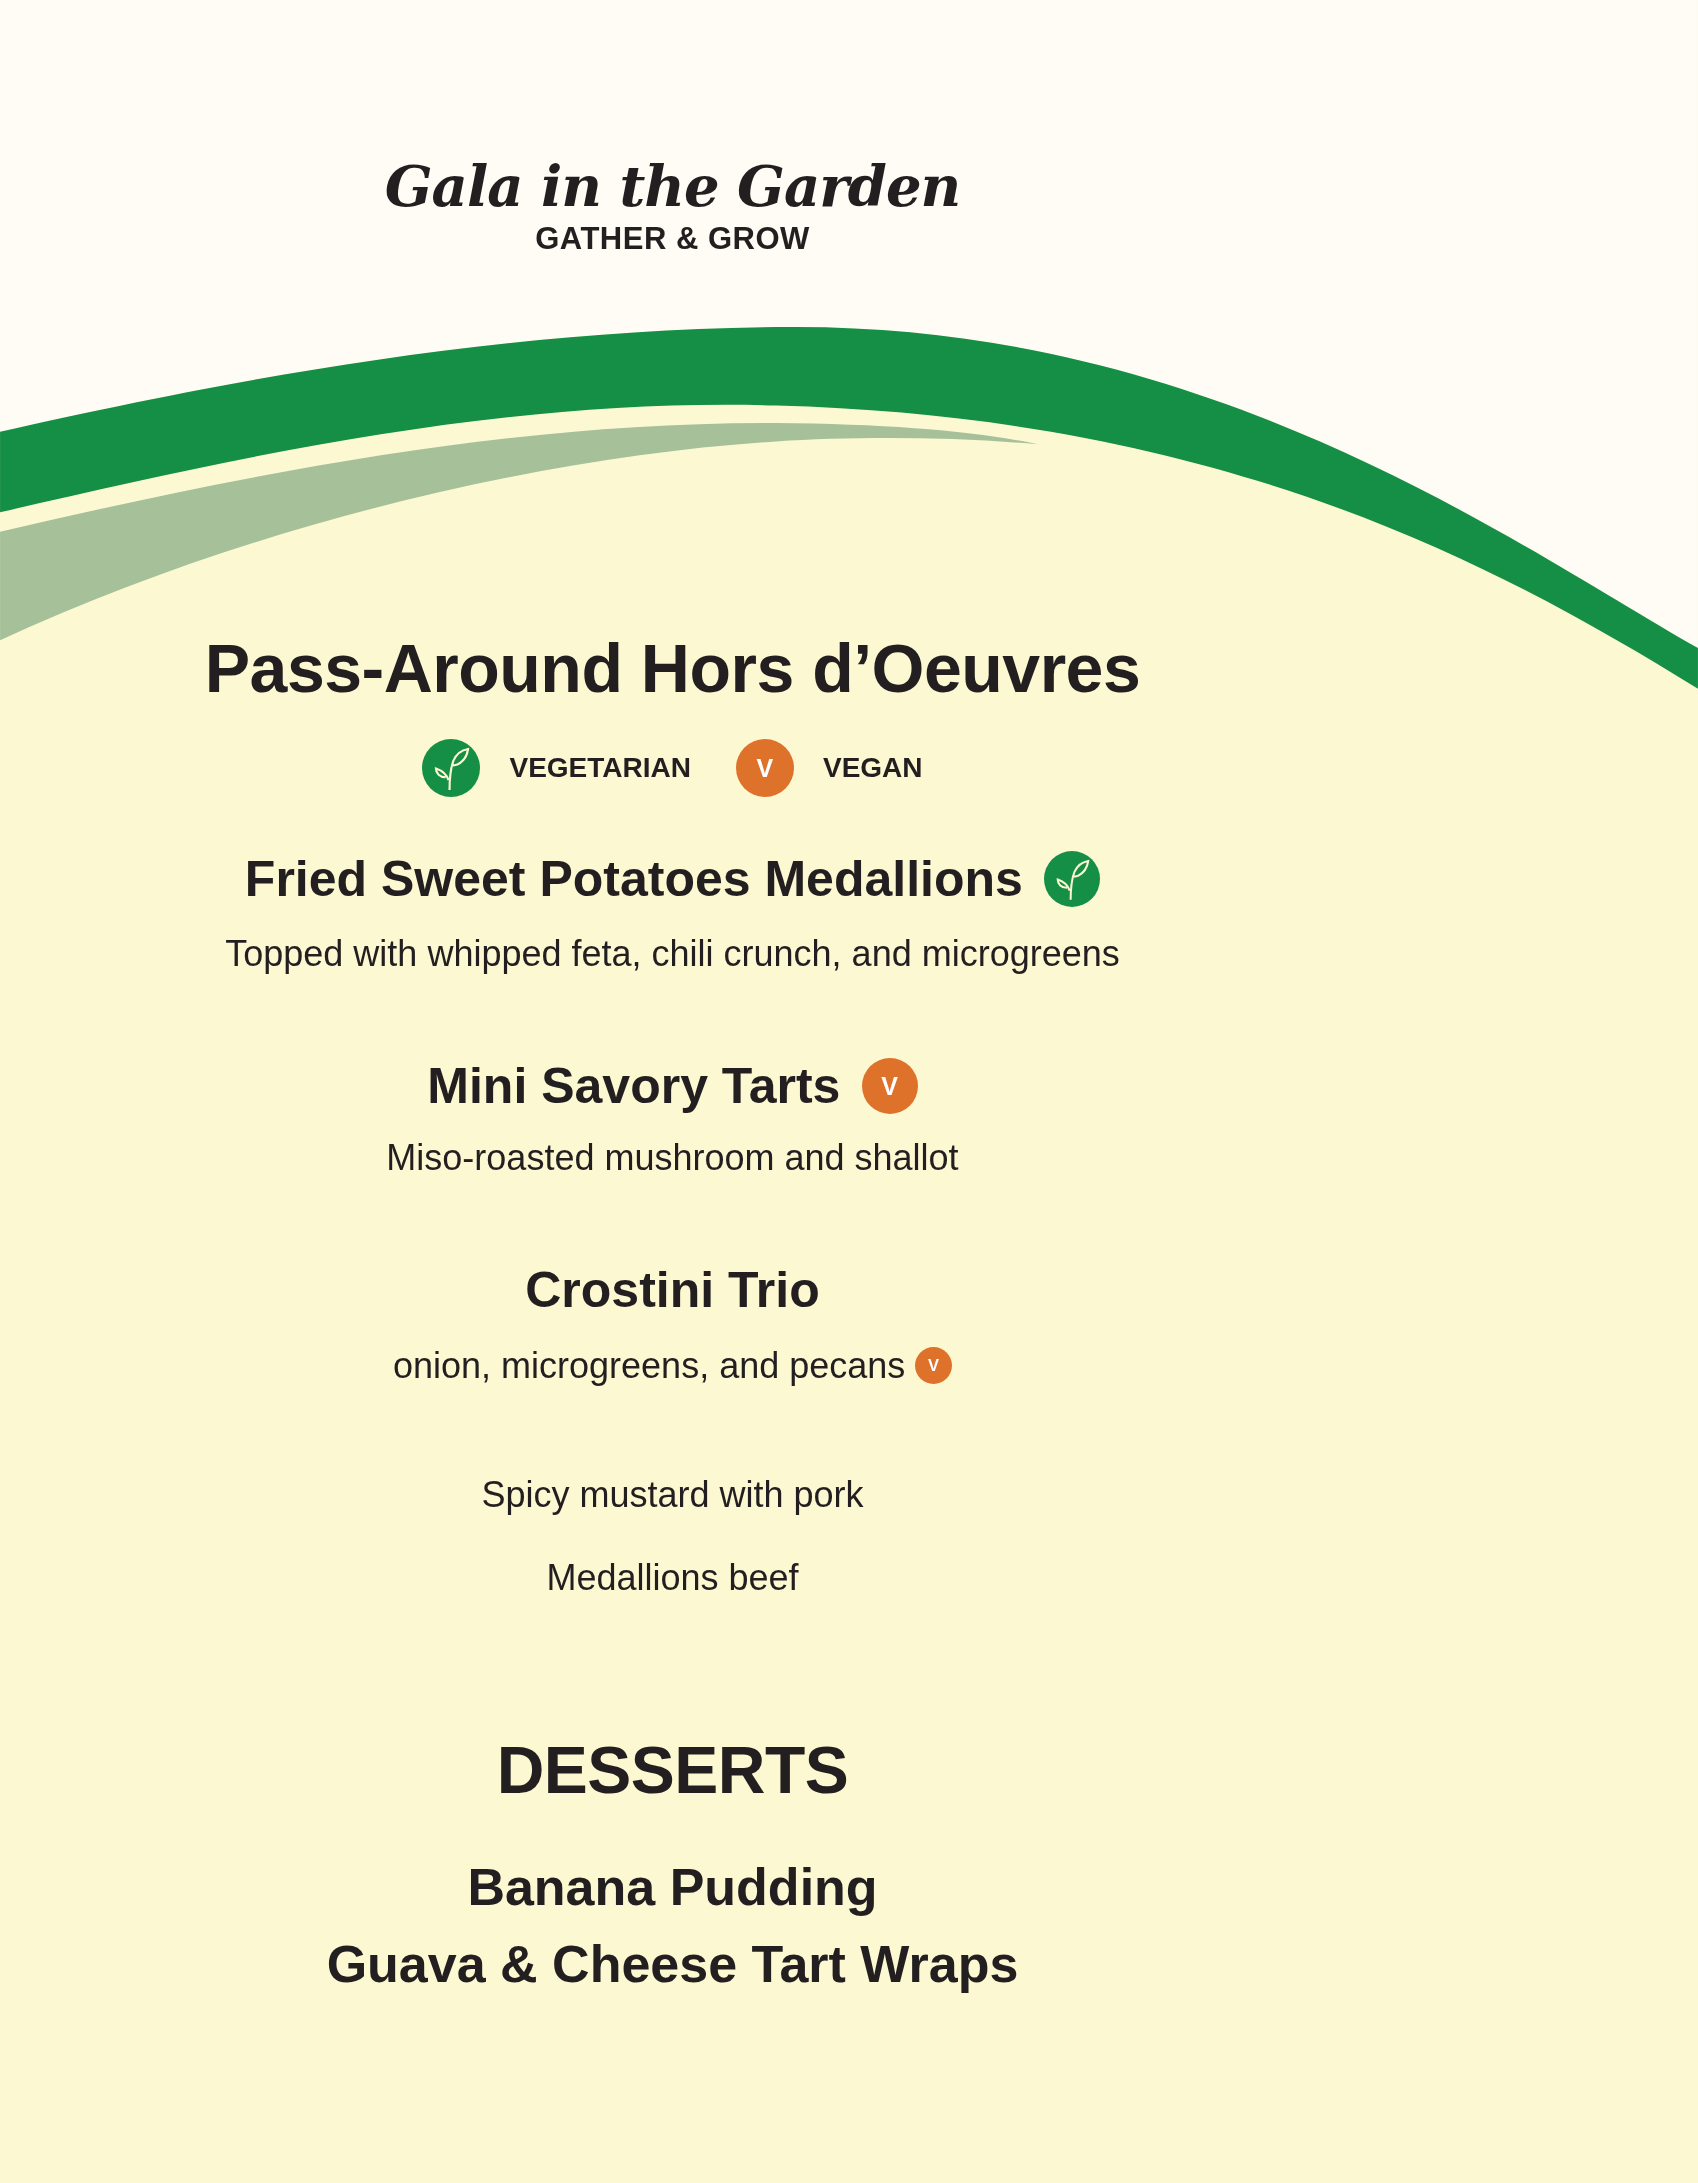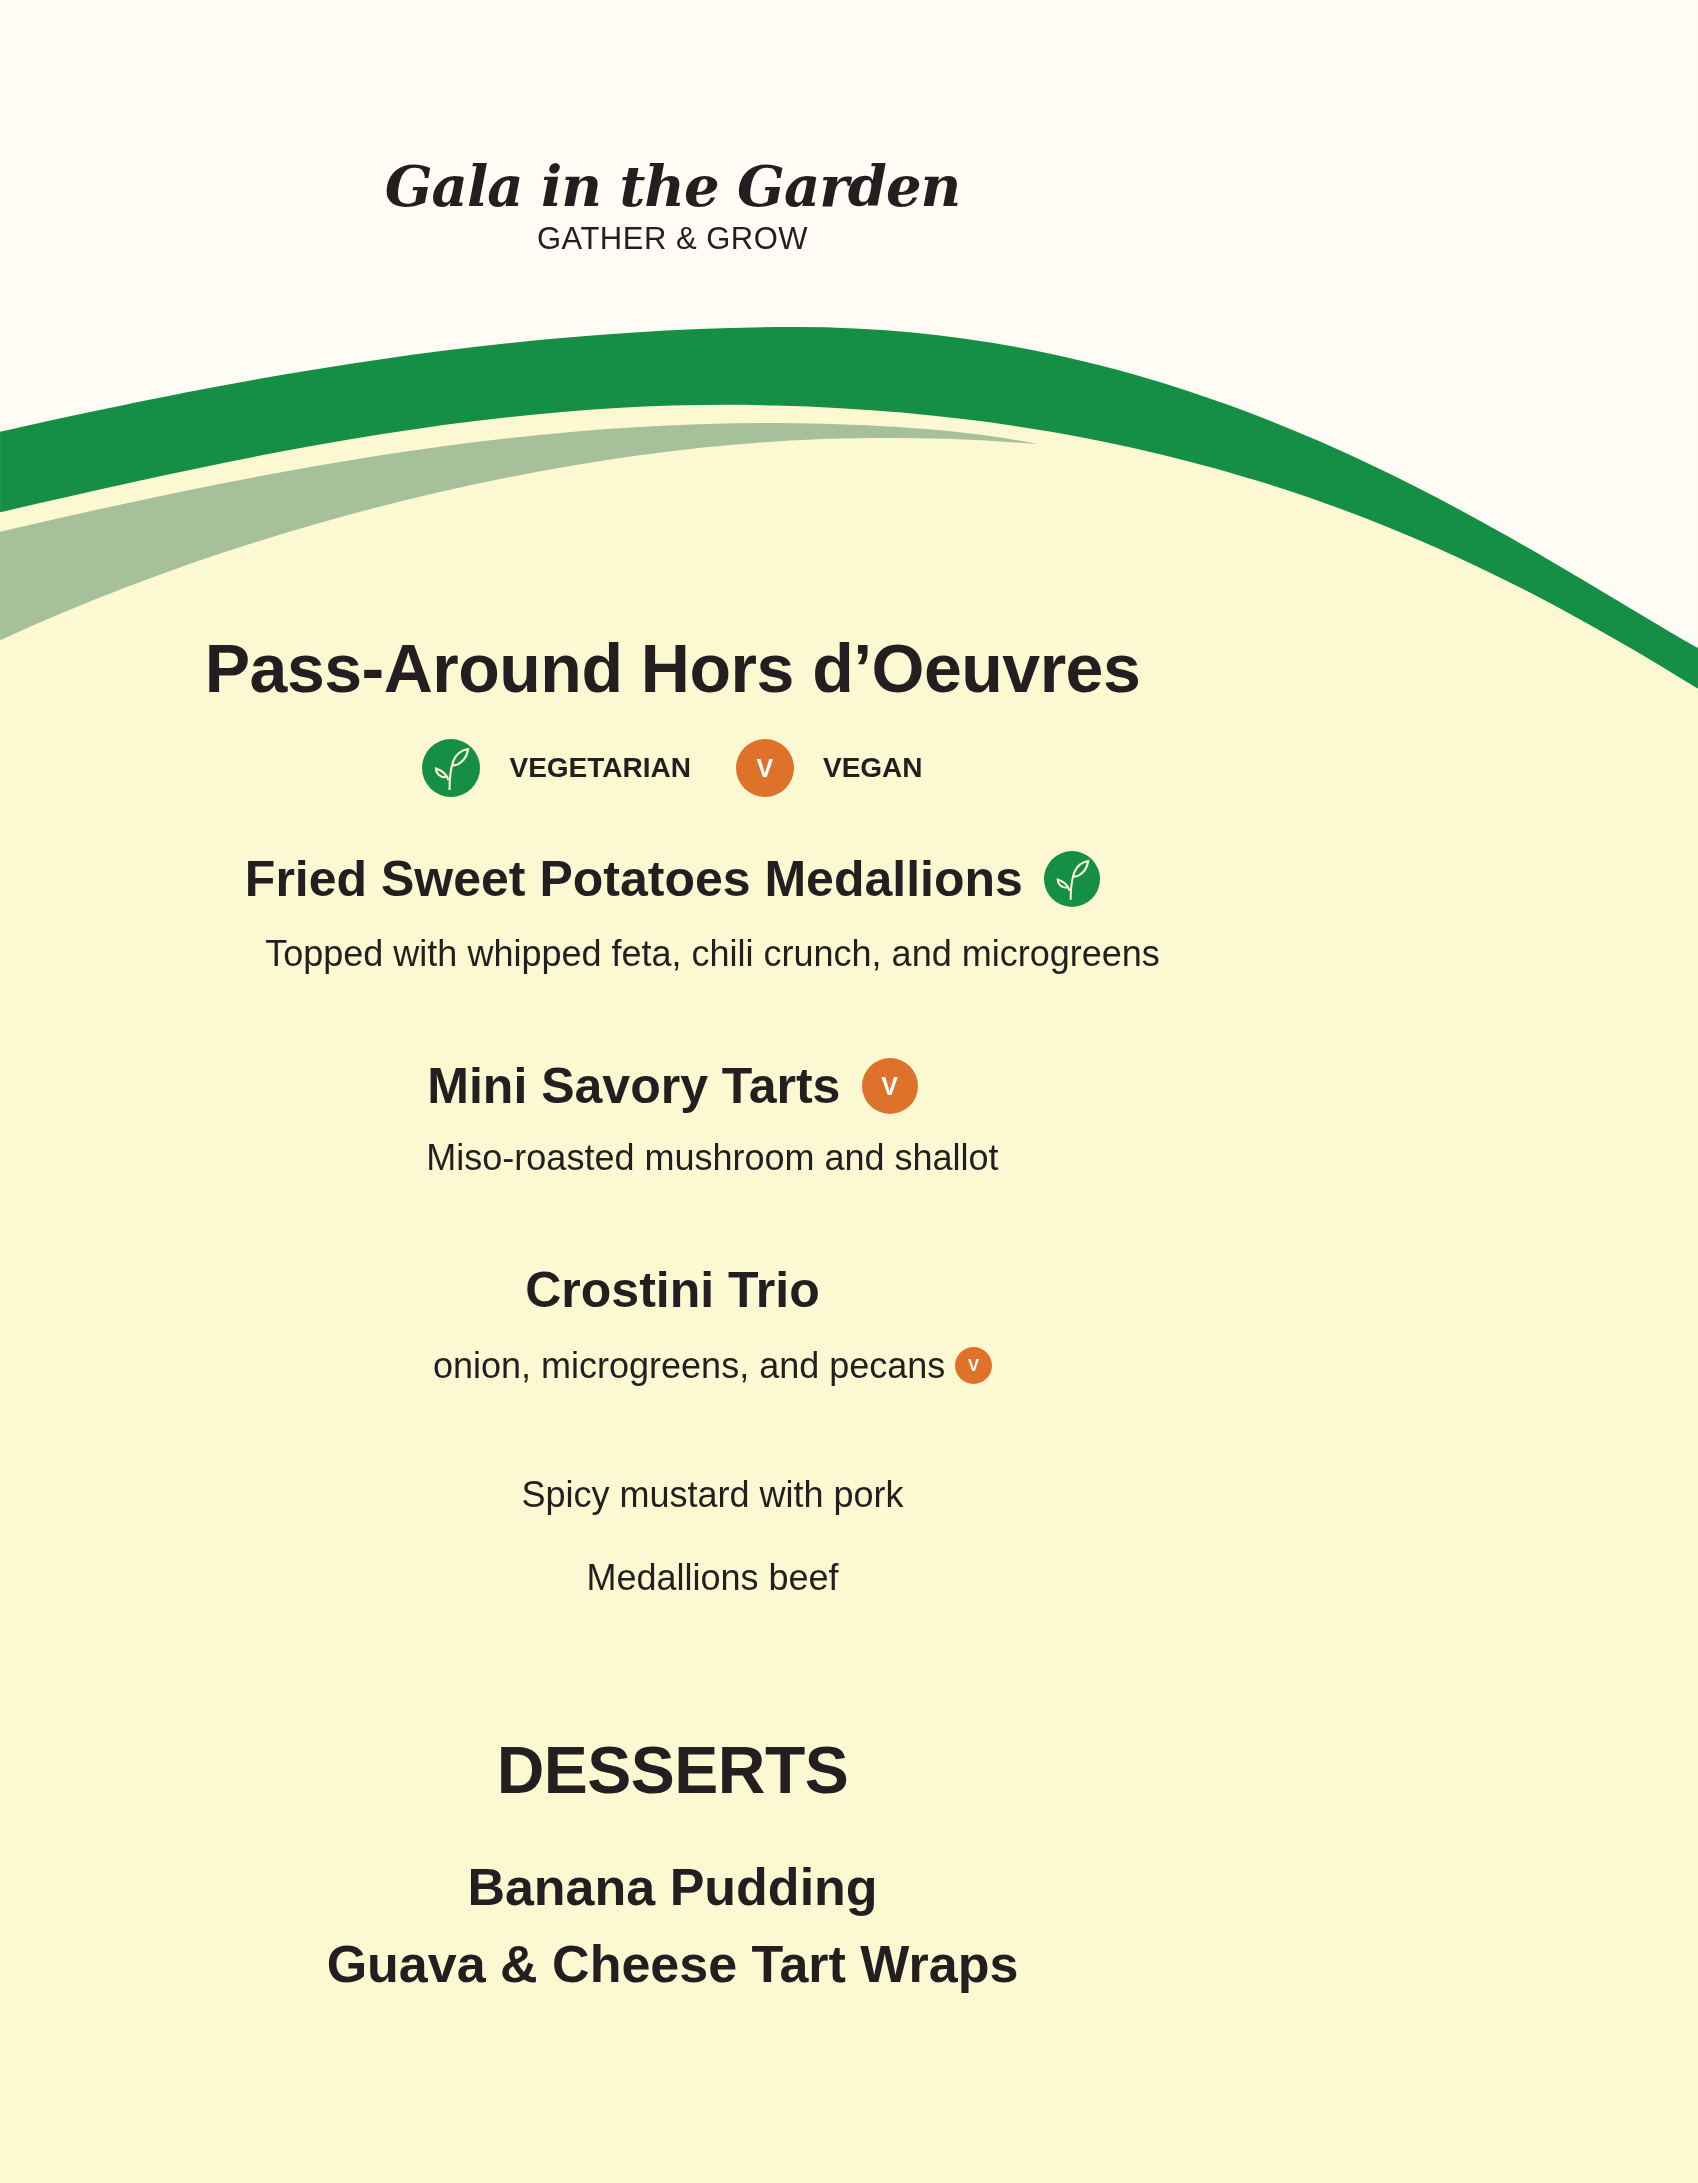--- a/index.html
+++ b/index.html
@@ -1,29 +1,29 @@
 <!DOCTYPE html>
 <html><head>
 <meta charset="utf-8">
 <style>
   html, body { margin:0; padding:0; }
   body { width:1698px; height:2183px; position:relative; overflow:hidden; background:#fcf8d2; font-family:"Liberation Sans","DejaVu Sans",sans-serif; color:#231f20; }
   .bg-svg { position:absolute; left:0; top:0; width:1698px; height:2183px; }
   .abs { position:absolute; left:0; width:1345px; text-align:center; }
   .script-title { font-family:"DejaVu Serif","Liberation Serif",serif; font-style:italic; font-weight:bold; font-size:56px; letter-spacing:-1px; }
-  .subtitle { font-weight:normal; font-size:31px; letter-spacing:0.5px; }
+  .subtitle { font-weight:bold; font-size:31px; letter-spacing:0.5px; }
   .section-title { font-weight:bold; font-size:68px; letter-spacing:-0.5px; }
   .legend { display:flex; justify-content:center; align-items:center; gap:0; }
   .legend-item { display:flex; align-items:center; }
   .legend-label { font-weight:bold; font-size:28px; margin-left:29px; }
   .badge { display:inline-flex; align-items:center; justify-content:center; border-radius:50%; color:#fff; font-weight:bold; flex-shrink:0; }
   .badge-veg { background:#158f45; }
   .badge-vegan { background:#df722a; }
   .item-title { font-weight:bold; font-size:50px; display:flex; justify-content:center; align-items:center; gap:21.3px; }
-  .item-desc { font-size:36px; line-height:47px;padding-left:40px; }
+  .item-desc { font-size:36px; line-height:47px; }
   .inline-badge { display:inline-flex; vertical-align:middle; margin-left:9.7px; position:relative; top:-2.9px; }
   .dessert { font-weight:bold; font-size:52px; }
 </style>
 </head>
 <body>
 
 <svg class="bg-svg" viewBox="0 0 1750 2250" xmlns="http://www.w3.org/2000/svg">
 
   <path d="M0 0 H1750 V668 C1560 560 1250 335 815 337 C500 338 200 400 0 445 Z" fill="#fefcf4"></path>
 

